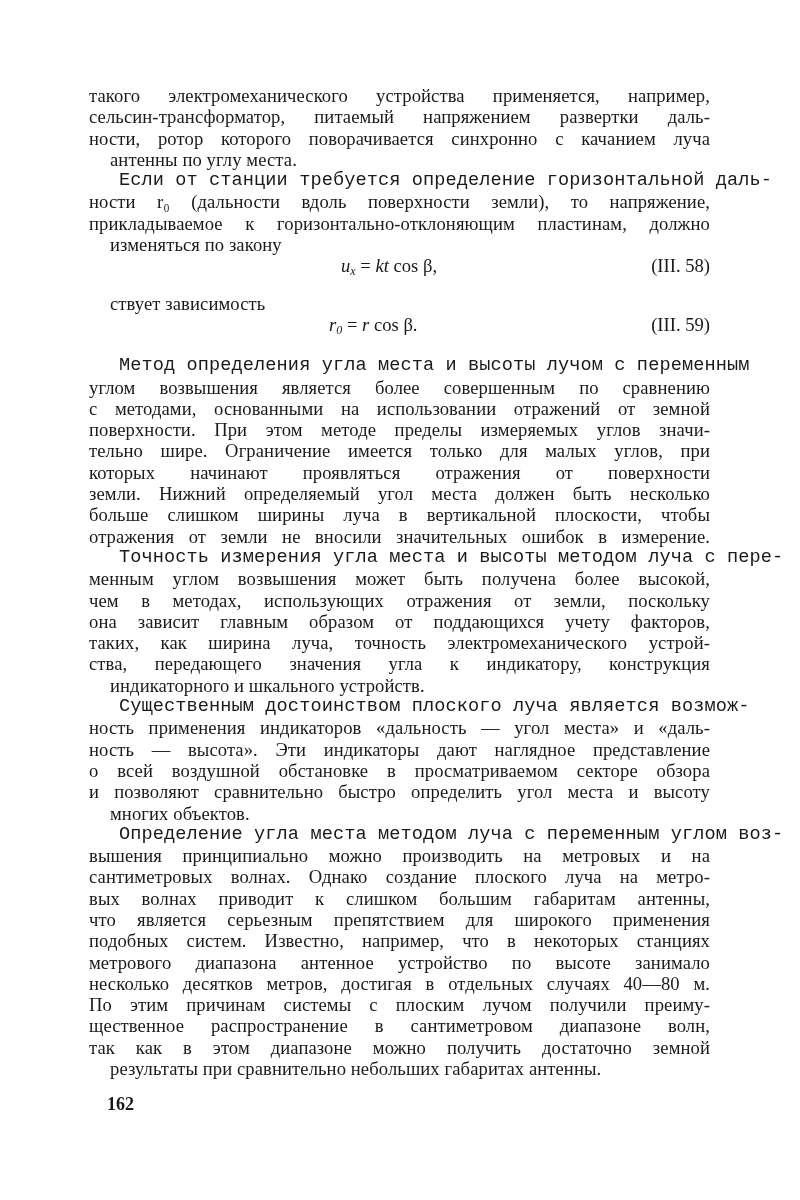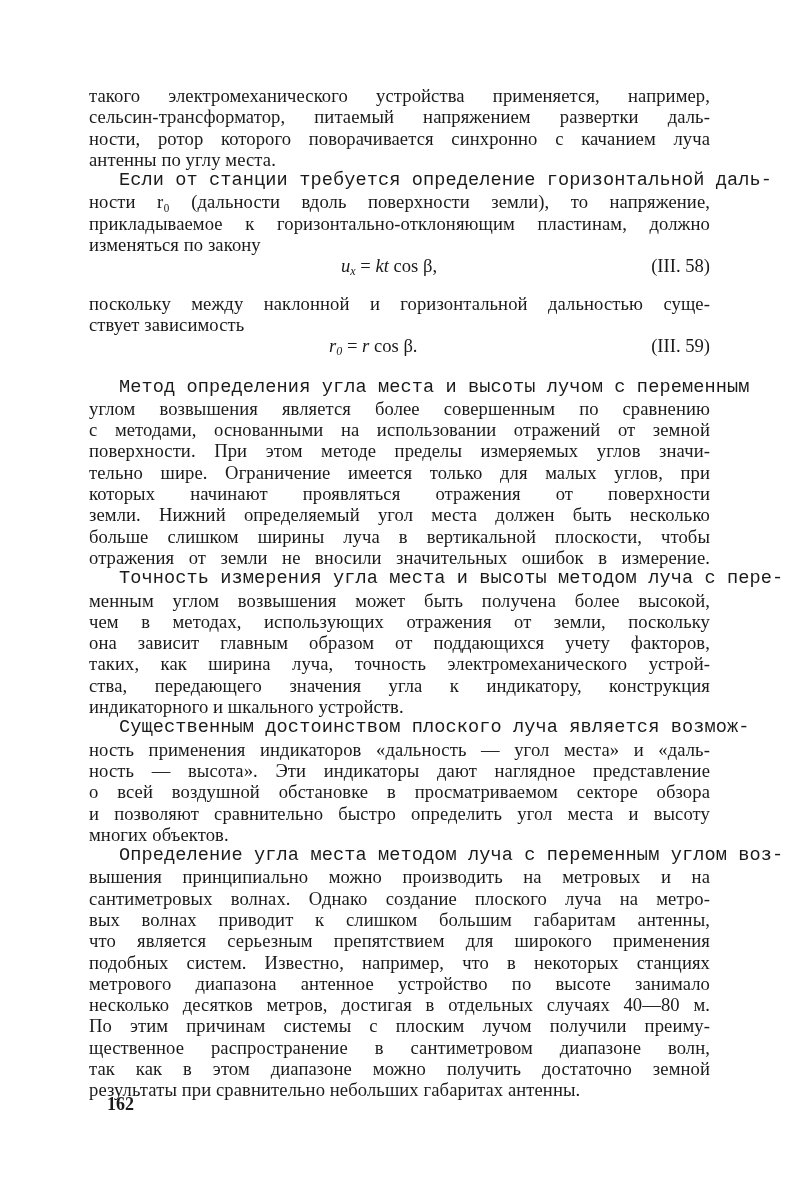--- a/index.html
+++ b/index.html
@@ -7,21 +7,21 @@
   .page {
     position: absolute; left: 89px; top: 85px; width: 621px;
     font-family: "Liberation Serif", "DejaVu Serif", serif;
     font-size: 18.6px; color: #1a1a1a;
   }
   .ln {
     display: block; height: 21.3px; line-height: 21.3px;
     white-space: nowrap; text-align: justify; text-align-last: justify;
     letter-spacing: 0.1px;
   }
-  .ln.last { text-align-last: left; }
+  .ln.last { text-align-last: left; margin-left: 21px; }
   .ind { padding-left: 30px; font-family: Liberation Mono, monospace; }
   .formula {
     position: relative; display: block; height: 21.3px; line-height: 21.3px;
   }
   .formula .expr {
     position: absolute; font-style: italic; white-space: nowrap;
   }
   .formula .expr .up { font-style: normal; }
   .formula .expr sub { font-size: 12px; vertical-align: -3px; line-height: 0; }
   .formula .num { position: absolute; right: 0; white-space: nowrap; }
@@ -59,21 +59,20 @@
       <span>kt</span>
       <span class="up"> cos </span>
       <span class="up">β</span><span class="up">,</span>
     </span>
     <span class="num">(III. 58)</span>
   </div>
 
   <div class="gap-s"></div>
 
   <div>
-    <span class="ln">поскольку между наклонной и горизонтальной дальностью суще-</span>
     <span class="ln last">ствует зависимость</span>
   </div>
 
   <div class="formula">
     <span class="expr" style="left:240px;text-align:right;">
       <span>r</span><sub>0</sub>
       <span class="up"> = </span>
       <span>r</span>
       <span class="up"> cos </span>
       <span class="up">β</span><span class="up">.</span>

